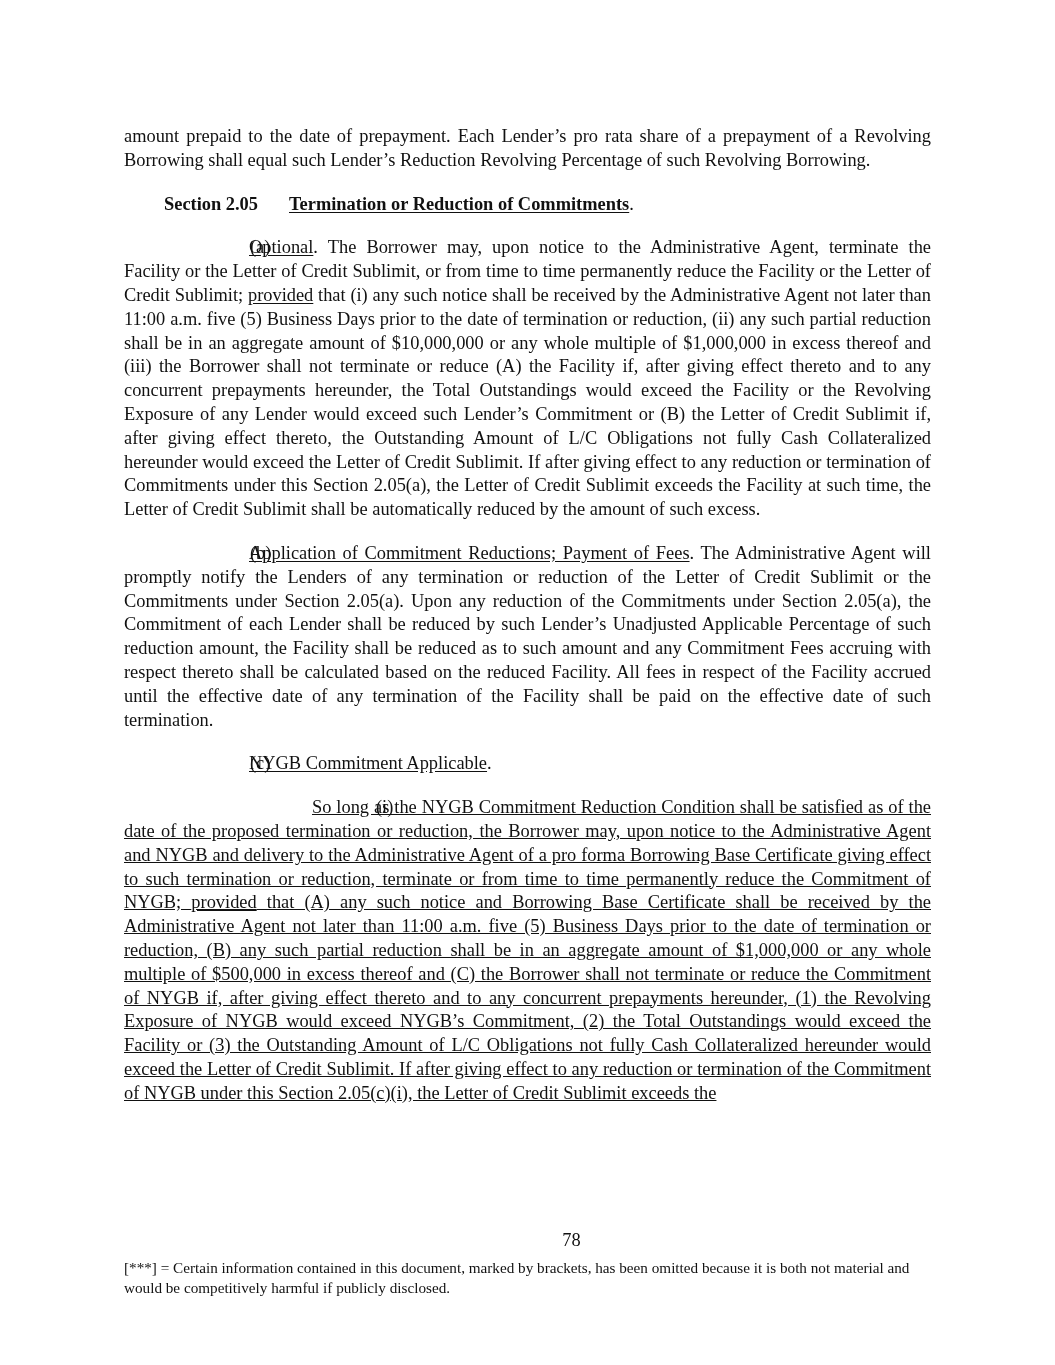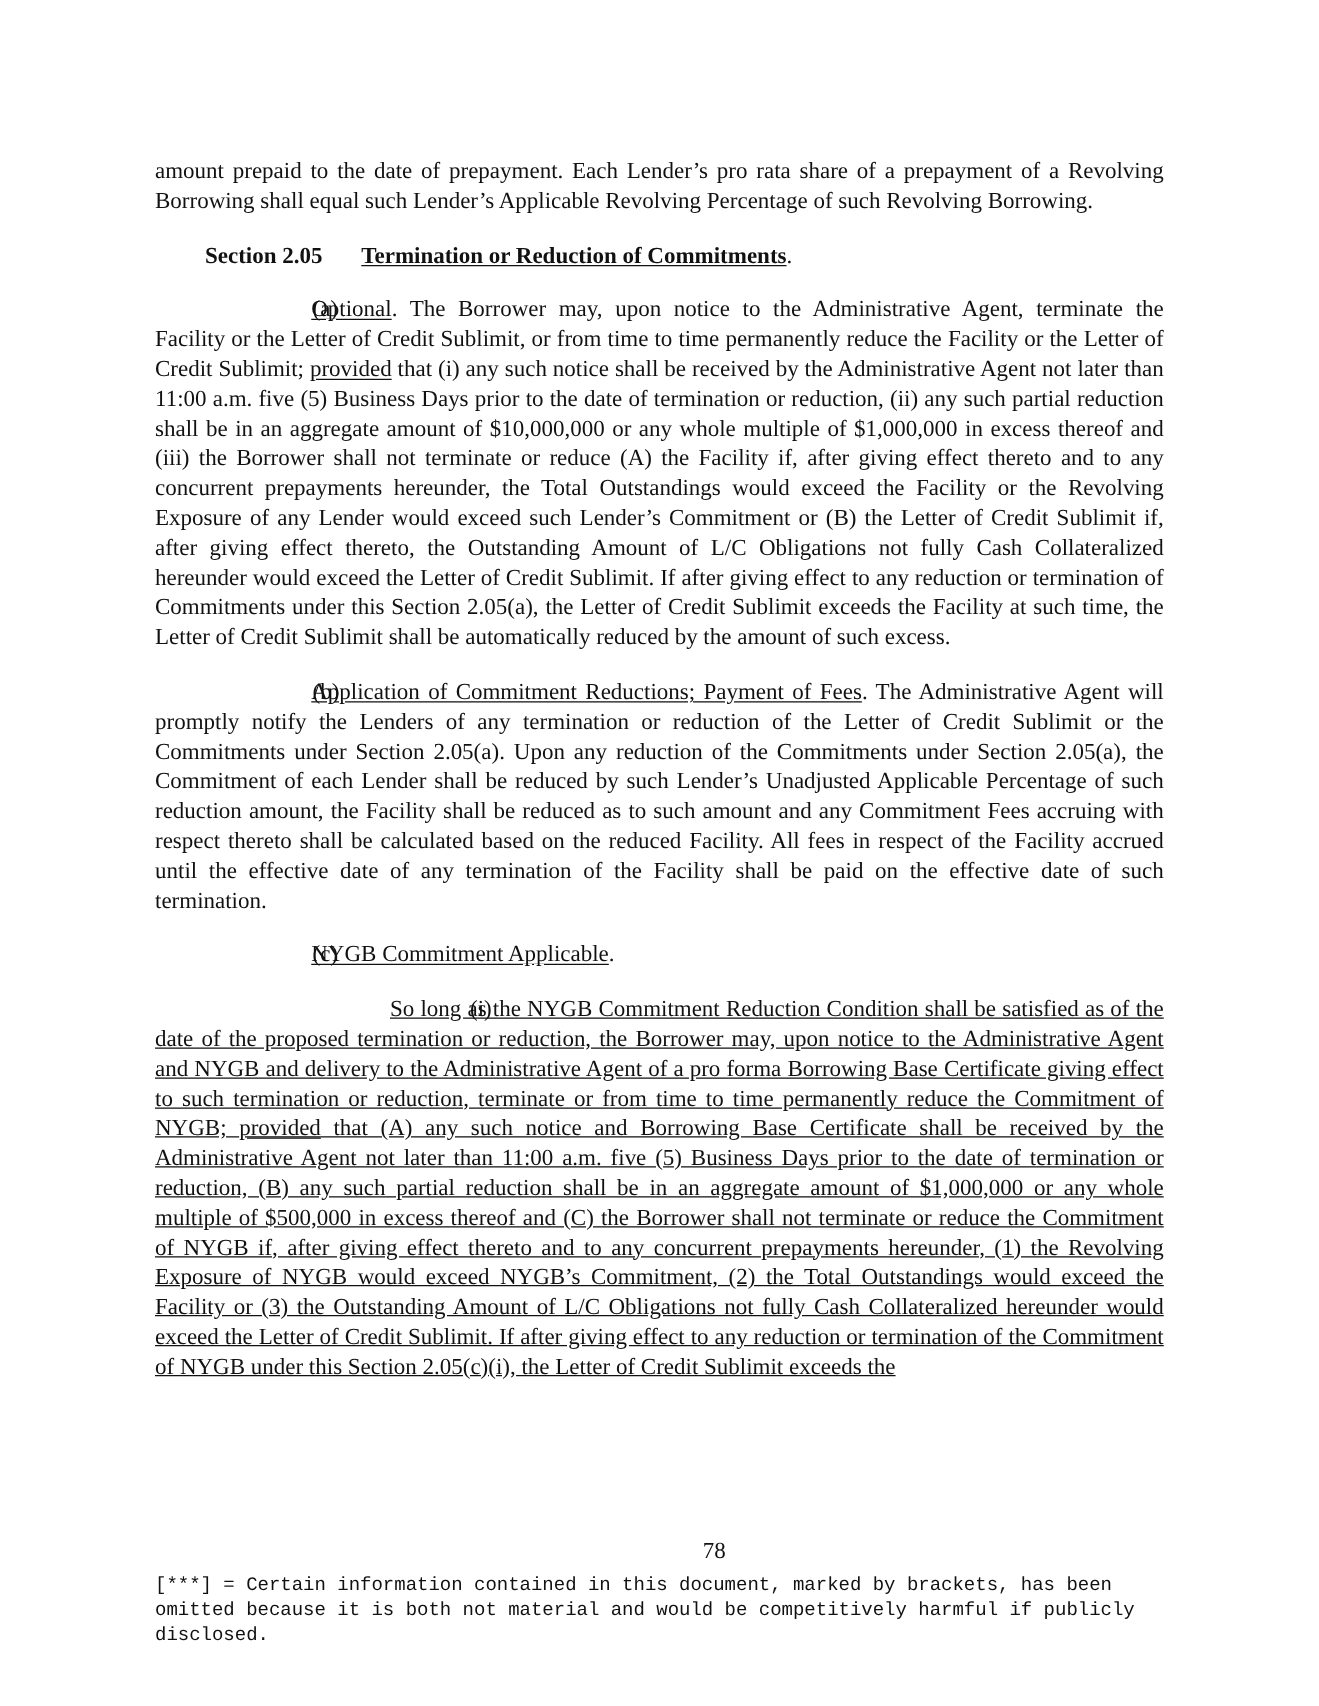--- a/index.html
+++ b/index.html
@@ -16,28 +16,28 @@
   .heading .sec { display: inline-block; width: 125px; }
   .ind1 { text-indent: 63px; }
   .ind2 { text-indent: 126px; text-decoration: underline; }
   .tab1 { display: inline-block; width: 62px; }
   .pnum {
     position: absolute; left: 0; width: 1055px; top: 1230px; text-align: center;
     font-family: "Liberation Serif", serif; font-size: 18.4px; color: #111111; margin-left: 44px;
   }
   .foot {
     position: absolute; left: 124px; top: 1258px; width: 810px;
-    font-family: Liberation Mono, monospace; font-size: 15.2px; line-height: 20px; color: #111111;
+    font-family: Liberation Serif, serif; font-size: 15.2px; line-height: 20px; color: #111111;
   }
 </style>
 </head>
 <body>
 
 <div class="page">
-  <p>amount prepaid to the date of prepayment.  Each Lender’s pro rata share of a prepayment of a Revolving Borrowing shall equal such Lender’s Applicable Revolving Percentage of such Revolving Borrowing.</p>
+  <p>amount prepaid to the date of prepayment.  Each Lender’s pro rata share of a prepayment of a Revolving Borrowing shall equal such Lender’s Reduction Revolving Percentage of such Revolving Borrowing.</p>
   <div class="gap"></div>
 
   <p class="heading"><span class="sec">Section 2.05</span><span class="u">Termination or Reduction of Commitments</span><span style="font-weight:normal">.</span></p>
   <div class="gap"></div>
 
   <p class="ind1"><span class="tab1">(a)</span><span class="u">Optional</span><span>.  The Borrower may, upon notice to the Administrative Agent, terminate the Facility or the Letter of Credit Sublimit, or from time to time permanently reduce the Facility or the Letter of Credit Sublimit; </span><span class="u">provided</span><span> that (i) any such notice shall be received by the Administrative Agent not later than 11:00 a.m. five (5) Business Days prior to the date of termination or reduction, (ii) any such partial reduction shall be in an aggregate amount of $10,000,000 or any whole multiple of $1,000,000 in excess thereof and (iii) the Borrower shall not terminate or reduce (A) the Facility if, after giving effect thereto and to any concurrent prepayments hereunder, the Total Outstandings would exceed the Facility or the Revolving Exposure of any Lender would exceed such Lender’s Commitment or (B) the Letter of Credit Sublimit if, after giving effect thereto, the Outstanding Amount of L/C Obligations not fully Cash Collateralized hereunder would exceed the Letter of Credit Sublimit.  If after giving effect to any reduction or termination of Commitments under this Section 2.05(a), the Letter of Credit Sublimit exceeds the Facility at such time, the Letter of Credit Sublimit shall be automatically reduced by the amount of such excess.</span></p>
   <div class="gap"></div>
 
   <p class="ind1"><span class="tab1">(b)</span><span class="u">Application of Commitment Reductions; Payment of Fees</span><span>.  The Administrative Agent will promptly notify the Lenders of any termination or reduction of the Letter of Credit Sublimit or the Commitments under Section 2.05(a). Upon any reduction of the Commitments under Section 2.05(a), the Commitment of each Lender shall be reduced by such Lender’s Unadjusted Applicable Percentage of such reduction amount, the Facility shall be reduced as to such amount and any Commitment Fees accruing with respect thereto shall be calculated based on the reduced Facility. All fees in respect of the Facility accrued until the effective date of any termination of the Facility shall be paid on the effective date of such termination.</span></p>
   <div class="gap"></div>

